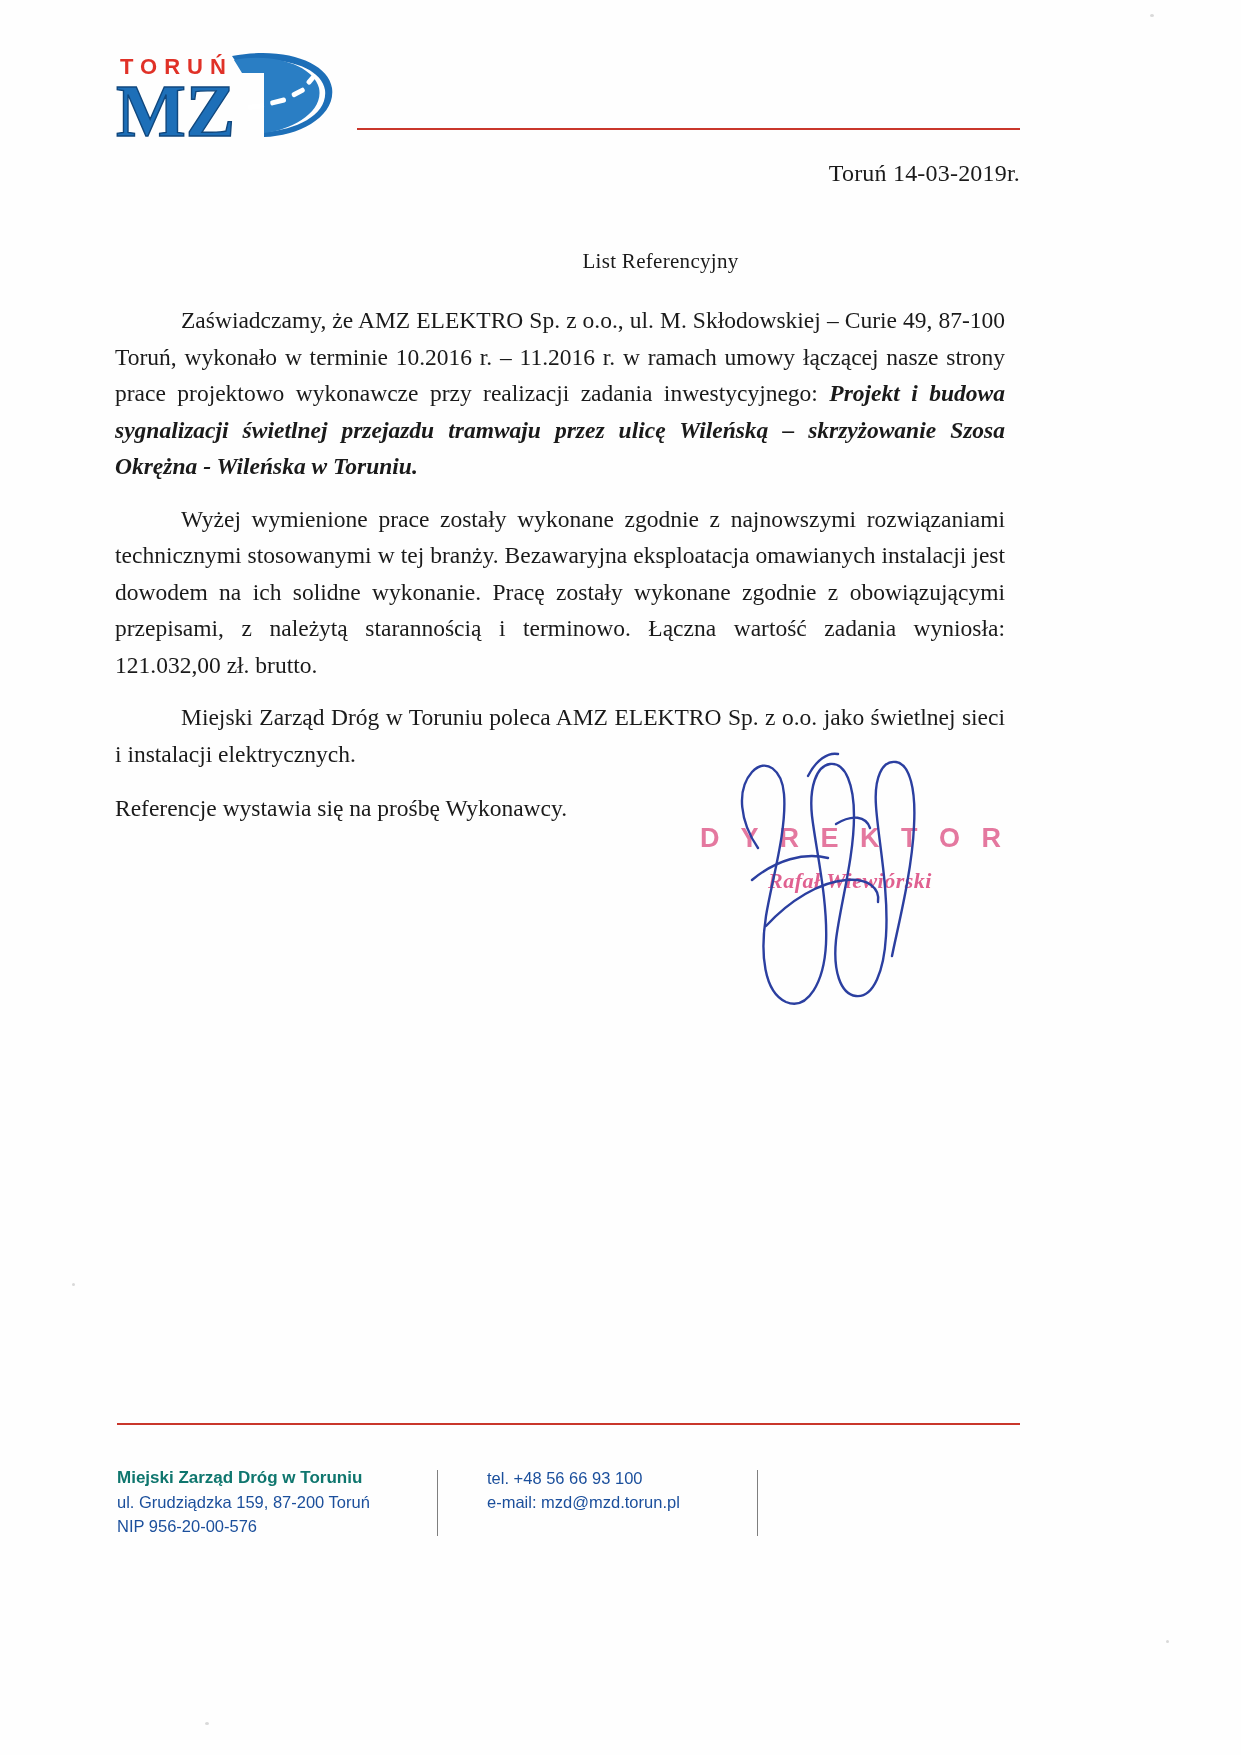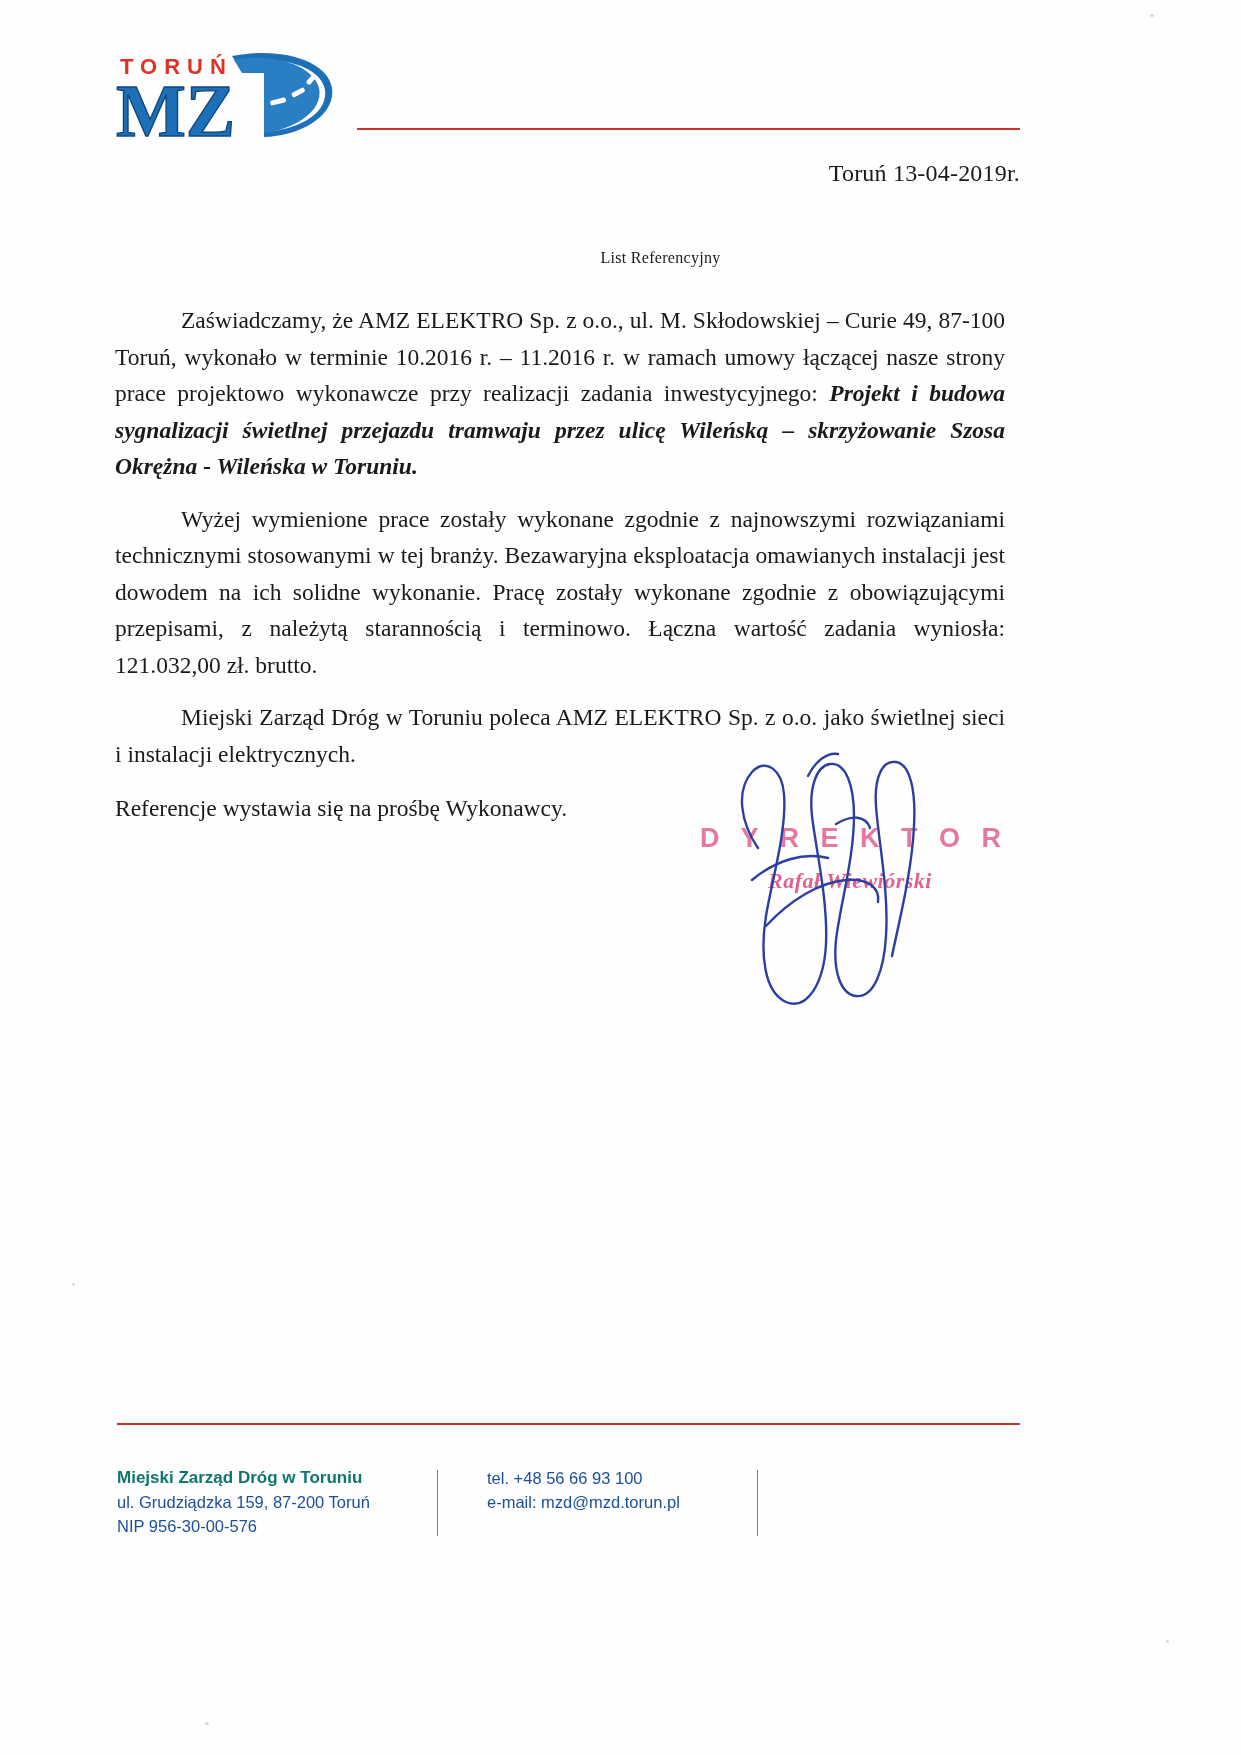--- a/index.html
+++ b/index.html
@@ -23,21 +23,21 @@
   
   .date-line{
     position:absolute;right:221px;top:160px;
     font-size:24px;letter-spacing:.2px;white-space:nowrap;
     font-family:"Liberation Serif",serif;
   }
 
   
   .doc-title{
     position:absolute;left:0;right:0;top:249px;text-align:center;
-    font-size:16px;letter-spacing:.3px;
+    font-size:21px;letter-spacing:.3px;
     padding-left:80px;
   }
 
   
   .body-text{
     position:absolute;left:115px;top:302px;width:906px;
     font-size:23.5px;line-height:36.5px;text-align:justify;
     text-justify:inter-word;
   }
   .body-text p{margin:0 16px 16px 0;text-indent:66px;font-family:Liberation Serif, serif;}
@@ -104,21 +104,21 @@
       </g>
 
       <text x="6" y="34" font-family="Liberation Sans, sans-serif" font-size="22" font-weight="bold" letter-spacing="7" fill="#e03127">TORUŃ</text>
 
       <text x="2" y="96" font-family="Liberation Serif, serif" font-size="74" font-weight="bold" fill="#1d6fb8" stroke="#10477d" stroke-width="1.4">MZ</text>
     </svg>
   </div>
 
   <div class="header-rule"></div>
 
-  <div class="date-line">Toruń  13-04-2019r.</div>
+  <div class="date-line">Toruń  14-03-2019r.</div>
 
   <div class="doc-title">List Referencyjny</div>
 
   <div class="body-text">
     <p><span>Zaświadczamy, że AMZ ELEKTRO Sp. z o.o., ul. M. Skłodowskiej – Curie 49, 87-100 Toruń, wykonało w terminie   10.2016 r. – 11.2016 r. w ramach umowy łączącej nasze strony prace projektowo wykonawcze przy realizacji zadania inwestycyjnego: </span><span class="bi">Projekt i budowa sygnalizacji świetlnej przejazdu tramwaju przez ulicę Wileńską – skrzyżowanie Szosa Okrężna - Wileńska w Toruniu.</span></p>
     <p>Wyżej wymienione prace zostały wykonane zgodnie z najnowszymi rozwiązaniami technicznymi stosowanymi w tej branży. Bezawaryjna eksploatacja omawianych instalacji jest dowodem na ich solidne wykonanie. Pracę zostały wykonane zgodnie z obowiązującymi przepisami, z należytą starannością i terminowo. Łączna wartość zadania wyniosła: 121.032,00 zł. brutto.</p>
     <p>Miejski Zarząd Dróg w Toruniu poleca AMZ ELEKTRO Sp. z o.o.  jako świetlnej sieci i instalacji elektrycznych.</p>
     <p class="noindent gap">Referencje wystawia się na prośbę Wykonawcy.</p>
   </div>
 
@@ -141,21 +141,21 @@
       </g>
     </svg>
   </div>
 
   <div class="footer-rule"></div>
 
   <div class="footer">
     <div class="fcol c1">
       <div class="org">Miejski Zarząd Dróg w Toruniu</div>
       <div>ul. Grudziądzka 159, 87-200 Toruń</div>
-      <div>NIP 956-30-00-576</div>
+      <div>NIP 956-20-00-576</div>
     </div>
 
     <div class="vline v1"></div>
 
     <div class="fcol c2">
       <div>tel. +48 56 66 93 100</div>
       <div>e-mail: mzd@mzd.torun.pl</div>
     </div>
 
     <div class="vline v2"></div>

